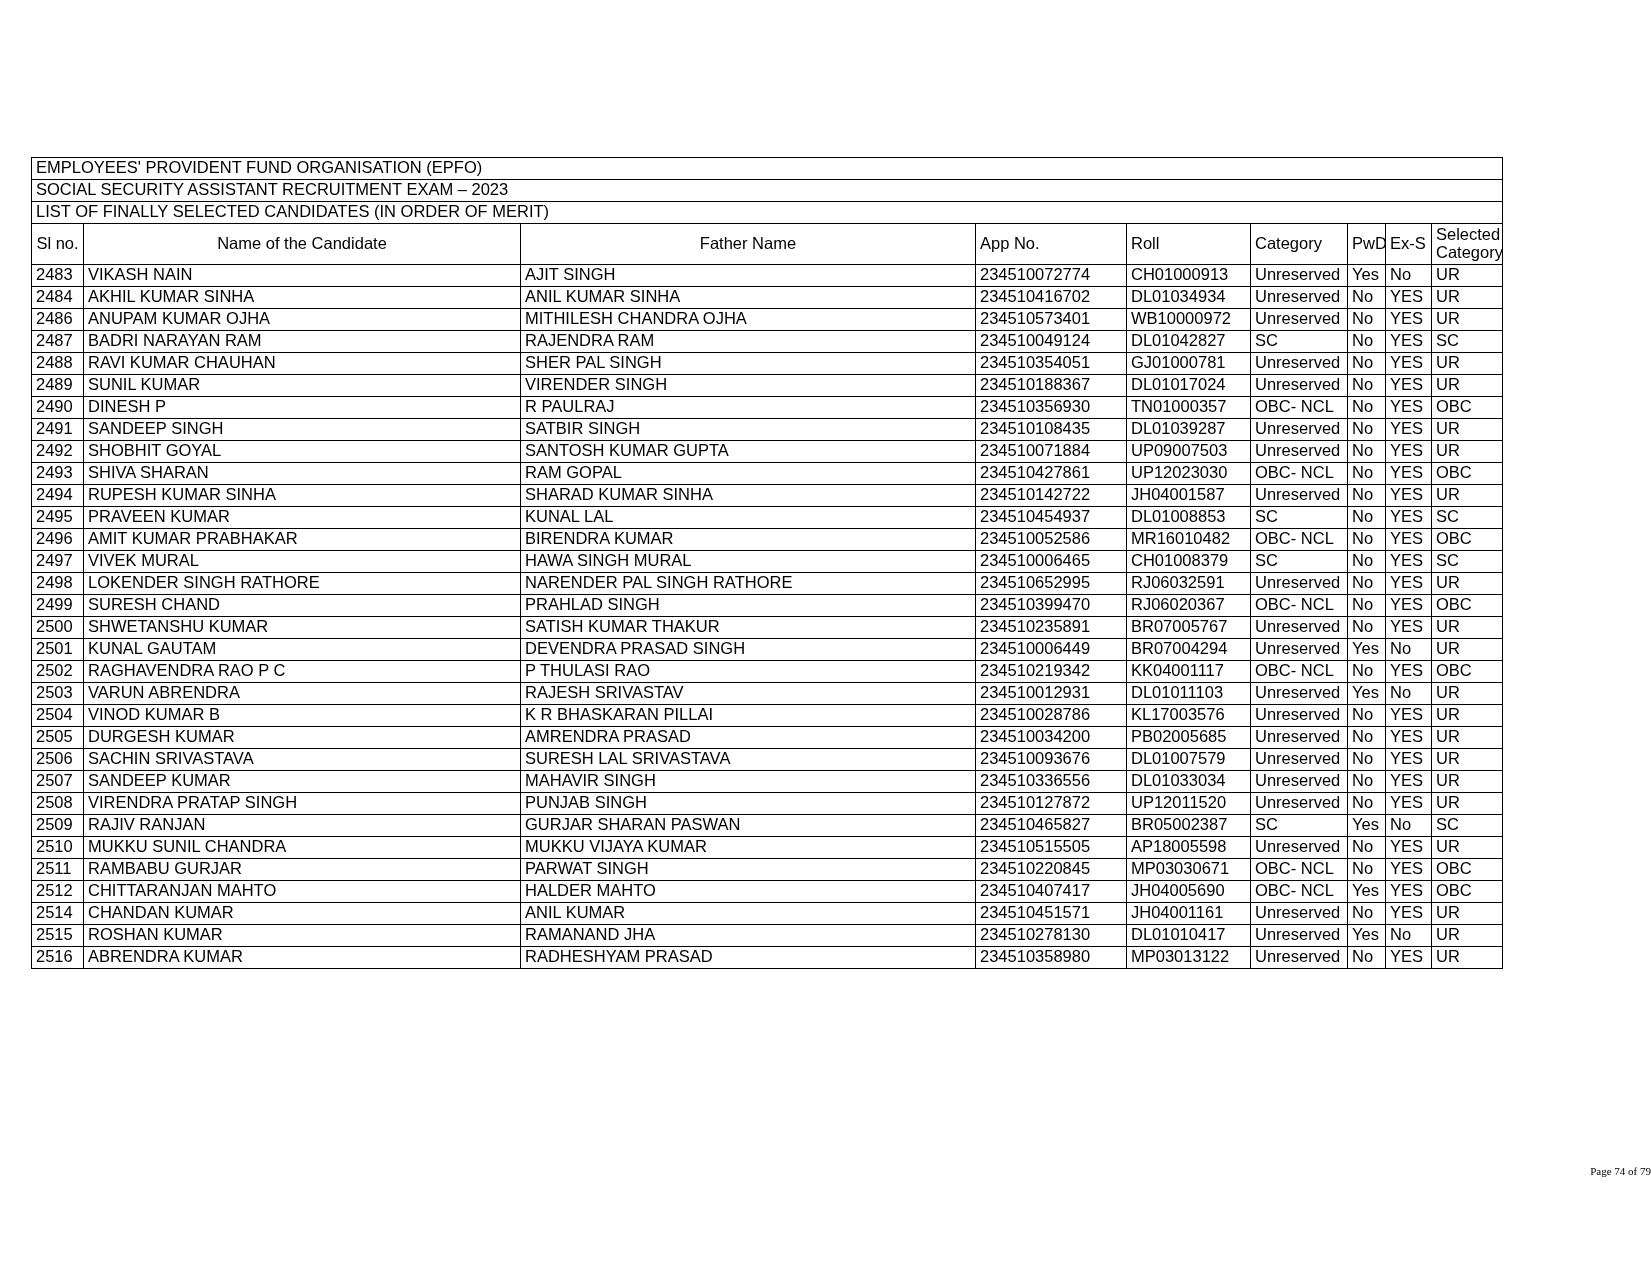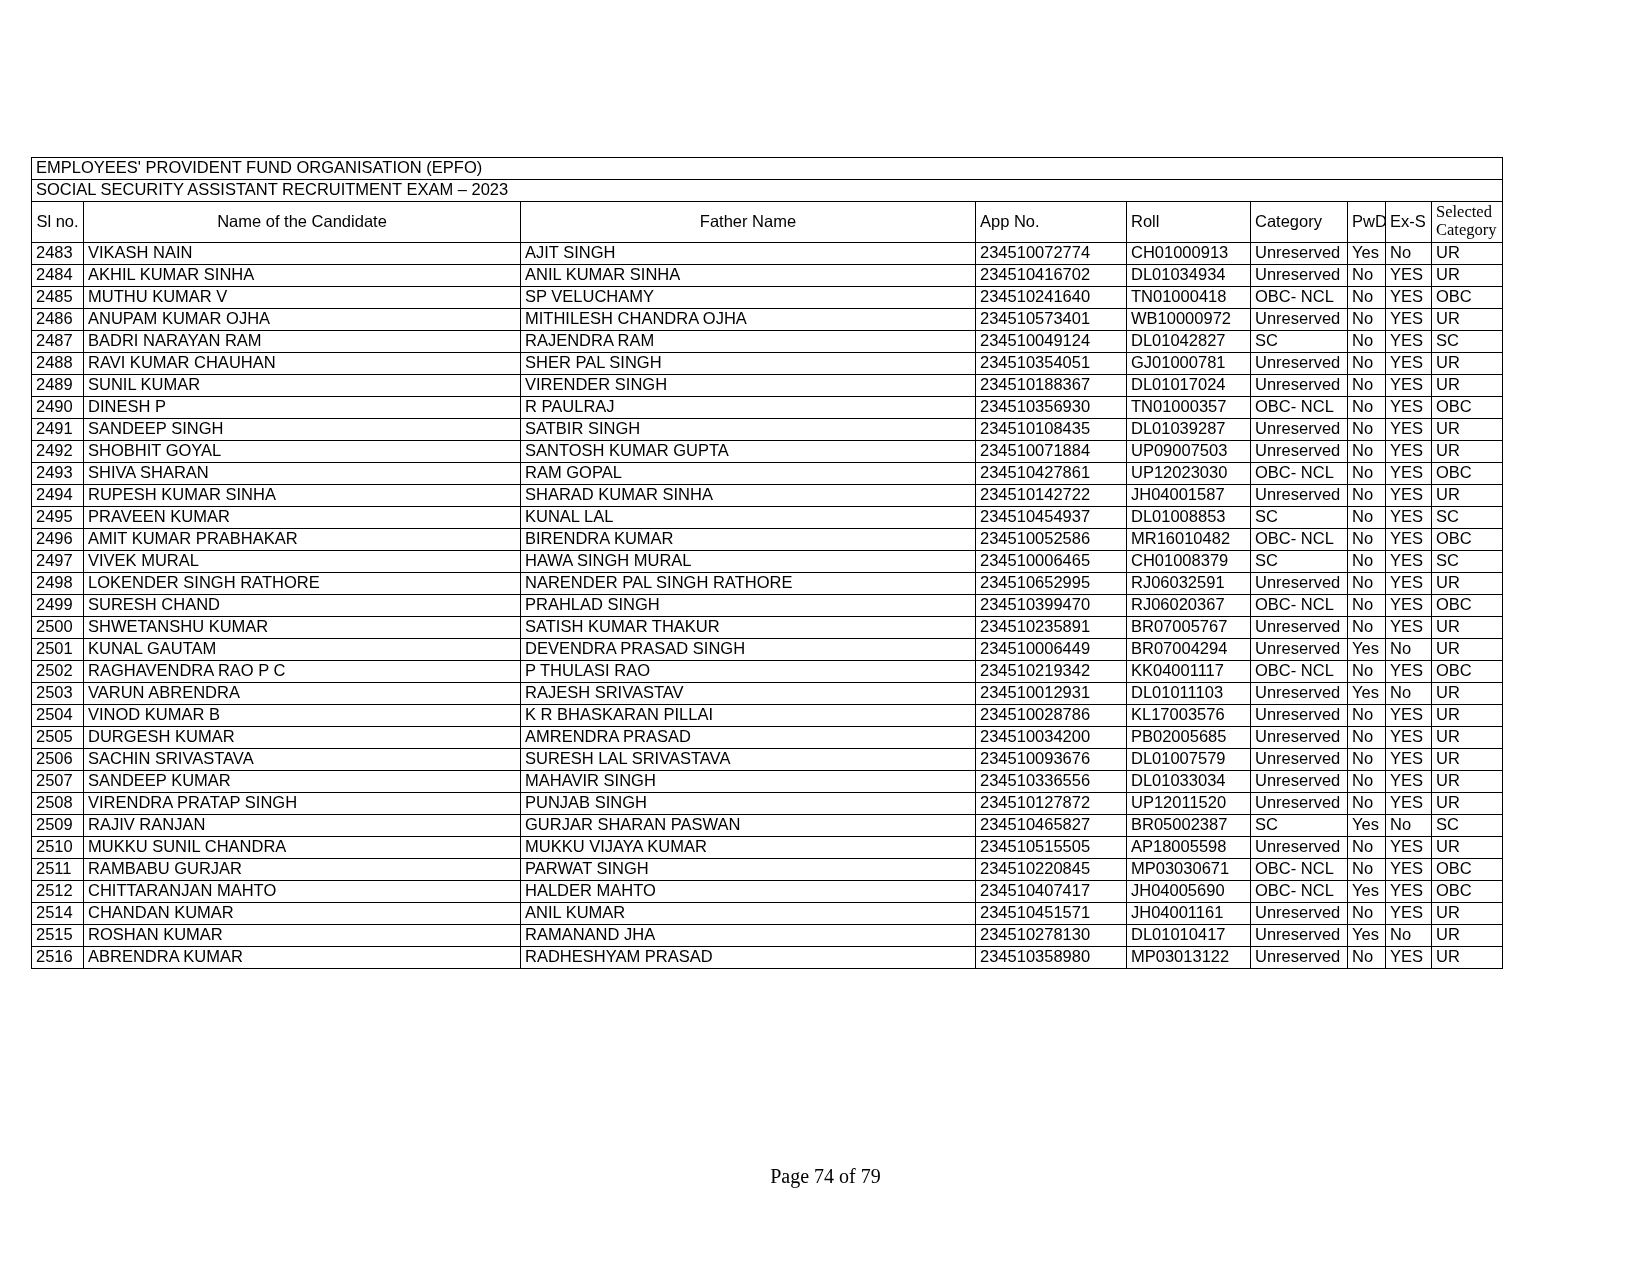--- a/index.html
+++ b/index.html
@@ -70,29 +70,28 @@
   col.c-exs     { width: 46px; }
   col.c-selcat  { width: 71px; }
 
   td.sl { text-align: left; }
   td.app { text-align: left; }
   td.roll { text-align: left; }
 
   .selcat-head {
     line-height: 1.12;
     white-space: normal;
-    font-family: Liberation Serif, serif;
   }
   .footer {
     position: absolute;
     left: 0;
     top: 1165px;
     width: 1651px;
-    text-align: center;
-    font-size: 20px;
+    text-align: right;
+    font-size: 11px;
     font-family: "Liberation Serif", serif;
   }
 </style>
 </head>
 <body>
 
 <div id="page">
 
   <div class="sheet">
     <table class="merit">
@@ -107,20 +106,23 @@
         <col class="c-exs">
         <col class="c-selcat">
       </colgroup>
       <tbody>
         <tr class="title-row">
           <td colspan="9">EMPLOYEES' PROVIDENT FUND ORGANISATION (EPFO)</td>
         </tr>
         <tr class="title-row">
           <td colspan="9">SOCIAL SECURITY ASSISTANT RECRUITMENT EXAM – 2023</td>
         </tr>
+        <tr class="title-row">
+          <td colspan="9">LIST OF FINALLY SELECTED CANDIDATES (IN ORDER OF MERIT)</td>
+        </tr>
         <tr class="hdr">
           <td class="lalign">Sl no.</td>
           <td class="lalign">Name of the Candidate</td>
           <td class="lalign">Father Name</td>
           <td>App No.</td>
           <td>Roll</td>
           <td>Category</td>
           <td>PwD</td>
           <td>Ex-S</td>
           <td>
@@ -148,31 +150,20 @@
             <td>AKHIL KUMAR SINHA</td>
             <td>ANIL KUMAR SINHA</td>
             <td class="app">234510416702</td>
             <td class="roll">DL01034934</td>
             <td>Unreserved</td>
             <td>No</td>
             <td>YES</td>
             <td>UR</td>
           </tr>
           <tr>
-            <td class="sl">2485</td>
-            <td>MUTHU KUMAR V</td>
-            <td>SP VELUCHAMY</td>
-            <td class="app">234510241640</td>
-            <td class="roll">TN01000418</td>
-            <td>OBC- NCL</td>
-            <td>No</td>
-            <td>YES</td>
-            <td>OBC</td>
-          </tr>
-          <tr>
             <td class="sl">2486</td>
             <td>ANUPAM KUMAR OJHA</td>
             <td>MITHILESH CHANDRA OJHA</td>
             <td class="app">234510573401</td>
             <td class="roll">WB10000972</td>
             <td>Unreserved</td>
             <td>No</td>
             <td>YES</td>
             <td>UR</td>
           </tr>

